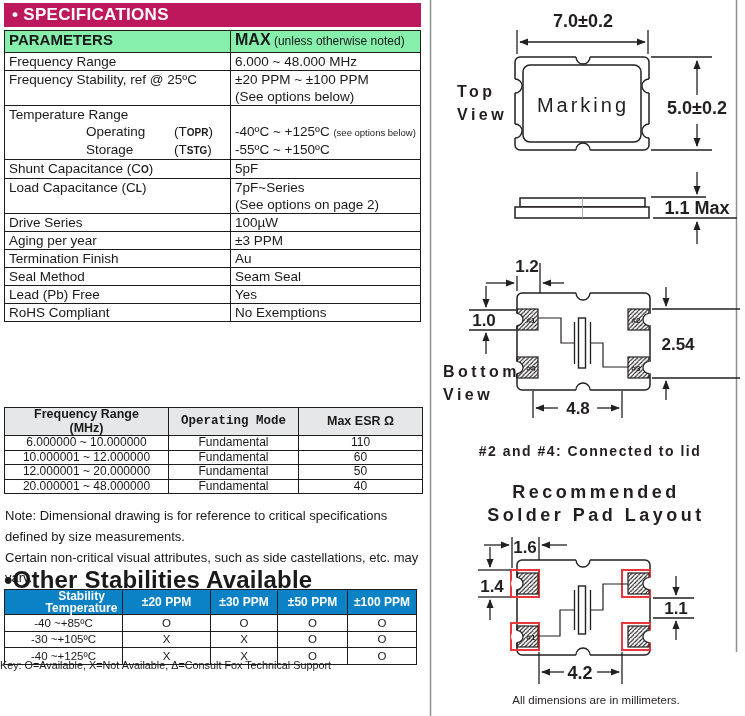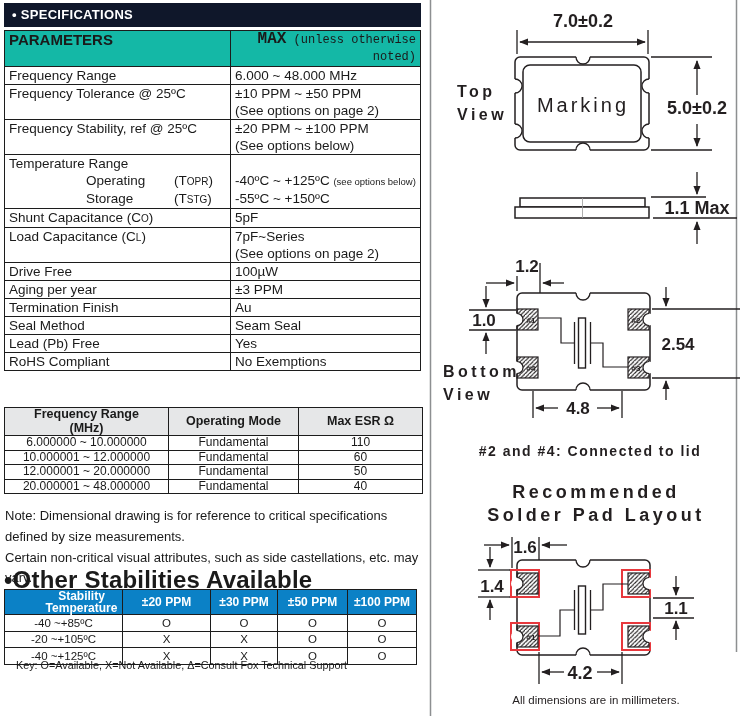--- a/index.html
+++ b/index.html
@@ -1,50 +1,50 @@
 <!DOCTYPE html>
 <html><head>
 <meta charset="utf-8">
 <style>
   * { margin:0; padding:0; box-sizing:border-box; }
   html,body { width:745px; height:716px; background:#ffffff; font-family:"Liberation Sans", sans-serif; color:#1a1a1a; }
   .abs { position:absolute; }
 
   
-  #title-bar { left:4px; top:3px; width:417px; height:24px; background:#0f172a; color:#fff;
-    font-size:13px; font-weight:bold; line-height:24px; padding-left:8px; letter-spacing:.3px; }
+  #title-bar { left:4px; top:3px; width:417px; height:24px; background:#be185d; color:#fff;
+    font-size:17px; font-weight:bold; line-height:24px; padding-left:8px; letter-spacing:.3px; }
 
   table { border-collapse:collapse; table-layout:fixed; }
   table.spec { left:4px; top:30px; width:417px; position:absolute; font-size:13.5px; }
   table.spec td { border:1.4px solid #1c1c1c; padding:0 4px; vertical-align:top; line-height:17px; }
-  table.spec tr.hdr td { background:#14b8a6; height:22px; }
+  table.spec tr.hdr td { background:#86efac; height:22px; }
   td.c1 { width:226px; }
   .phead { font-weight:bold; font-size:15px; line-height:21px; }
-  .maxhead { text-align:right; font-family:Liberation Mono, monospace; font-size:12px; line-height:21px; }
+  .maxhead { text-align:left; font-family:Liberation Sans, sans-serif; font-size:12px; line-height:21px; }
   .maxhead b { font-size:16px; }
-  .sub { font-size:10px; }
+  .sub { font-size:10px;font-weight:bold; }
   .indent { padding-left:30px; display:inline-block; }
   .word { display:inline-block; width:88px;margin-left:47px; }
   .tiny { font-size:9.5px; }
 
   table.freq { left:4px; top:407px; width:418px; position:absolute; font-size:12px; text-align:center; }
   table.freq td { border:1.4px solid #1c1c1c; padding:0 2px; line-height:13.5px; height:14px; }
   table.freq tr.hdr td { background:#e6e7e8; font-weight:bold; font-size:12.5px; height:26px; vertical-align:middle; }
-  td.f1 { width:164px; } td.f2 { width:130px; } td.f3 { width:124px; }
+  td.f1 { width:164px; } td.f2 { width:130px;font-family:Liberation Mono, monospace; } td.f3 { width:124px; }
 
   #notes { left:5px; top:506px; width:424px; font-size:13px; line-height:1.6; }
 
   #stab-title { left:4px; top:566px; font-size:24px; font-weight:bold; letter-spacing:.2px; }
 
   table.stab { left:4px; top:589px; width:412px; position:absolute; font-size:11.5px; text-align:center; }
   table.stab td { border:1.3px solid #1c1c1c; height:16.5px; line-height:12px; }
   table.stab tr.hdr td { background:#0b81c6; color:#fff; font-size:12px; font-weight:600; height:19px; }
   td.s1 { width:118px;padding-left:36px; } td.s2 { width:88px; } td.s3 { width:67px; } td.s4 { width:70px; } td.s5 { width:69px; }
 
-  #key-line { left:16px; top:659px; font-size:10.8px; }
+  #key-line { left:0; top:659px; font-size:10.8px; }
 
   
   #drawings { left:0; top:0; }
   text { fill:#231f20; font-family:"Liberation Sans", sans-serif; }
   .dim  { font-size:17px; font-weight:bold; }
   .dimL { font-size:18px; font-weight:bold; }
   .lbl  { font-size:16px; font-weight:600; letter-spacing:3.5px; }
   .mark { font-size:20px; letter-spacing:3px; }
   .note14 { font-size:14px; font-weight:600; letter-spacing:1.5px; }
   .ttl { font-size:18px; font-weight:600; letter-spacing:3.5px; }
@@ -67,27 +67,20 @@
   <tbody>
       <tr class="hdr">
     <td class="c1 phead">PARAMETERS</td>
     <td class="maxhead"><b>MAX</b> <span>(unless otherwise noted)</span></td>
   </tr>
   <tr>
     <td class="c1">Frequency Range</td>
     <td>6.000 ~ 48.000 MHz</td>
   </tr>
   <tr>
-    <td class="c1">Frequency Tolerance @ 25ºC</td>
-    <td>
-      <div>±10 PPM ~ ±50 PPM</div>
-      <div>(See options on page 2)</div>
-    </td>
-  </tr>
-  <tr>
     <td class="c1">Frequency Stability, ref @ 25ºC</td>
     <td>
       <div>±20 PPM ~ ±100 PPM</div>
       <div>(See options below)</div>
     </td>
   </tr>
   <tr>
     <td class="c1">
       <div>Temperature Range</div>
       <div><span class="indent"><span class="word">Operating</span><span>(T</span><span class="sub">OPR</span><span>)</span></span></div>
@@ -104,21 +97,21 @@
     <td>5pF</td>
   </tr>
   <tr>
     <td class="c1"><span>Load Capacitance  (C</span><span class="sub">L</span><span>)</span></td>
     <td>
       <div>7pF~Series</div>
       <div>(See options on page 2)</div>
     </td>
   </tr>
   <tr>
-    <td class="c1">Drive Free</td>
+    <td class="c1">Drive Series</td>
     <td>100µW</td>
   </tr>
   <tr>
     <td class="c1">Aging per year</td>
     <td>±3 PPM</td>
   </tr>
   <tr>
     <td class="c1">Termination Finish</td>
     <td>Au</td>
   </tr>
@@ -188,21 +181,21 @@
     <td class="s5">±100 PPM</td>
   </tr>
   <tr>
     <td>-40 ~+85ºC</td>
     <td>O</td>
     <td>O</td>
     <td>O</td>
     <td>O</td>
   </tr>
   <tr>
-    <td>-20 ~+105ºC</td>
+    <td>-30 ~+105ºC</td>
     <td>X</td>
     <td>X</td>
     <td>O</td>
     <td>O</td>
   </tr>
   <tr>
     <td>-40 ~+125ºC</td>
     <td>X</td>
     <td>X</td>
     <td>O</td>

